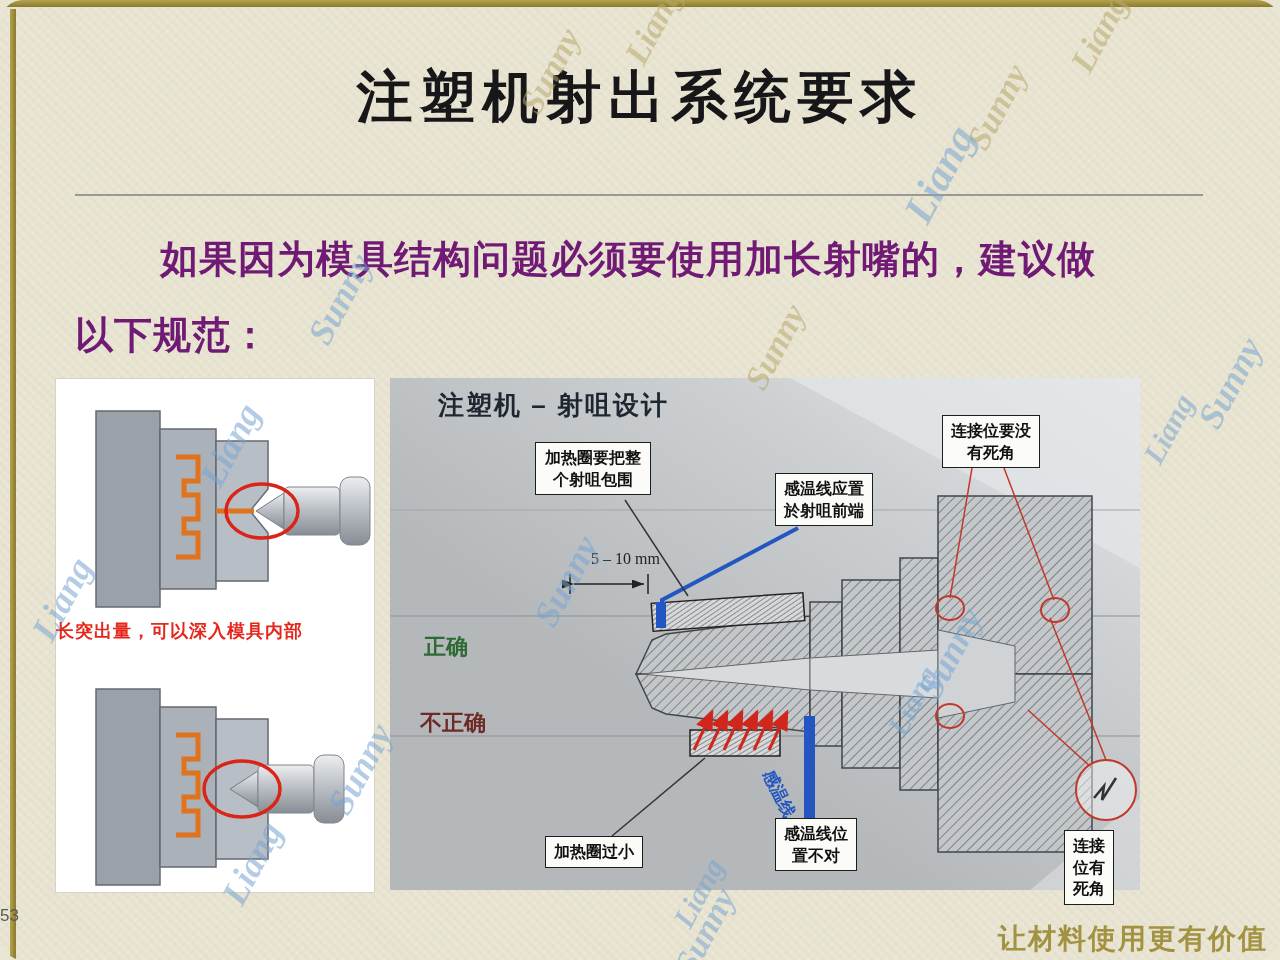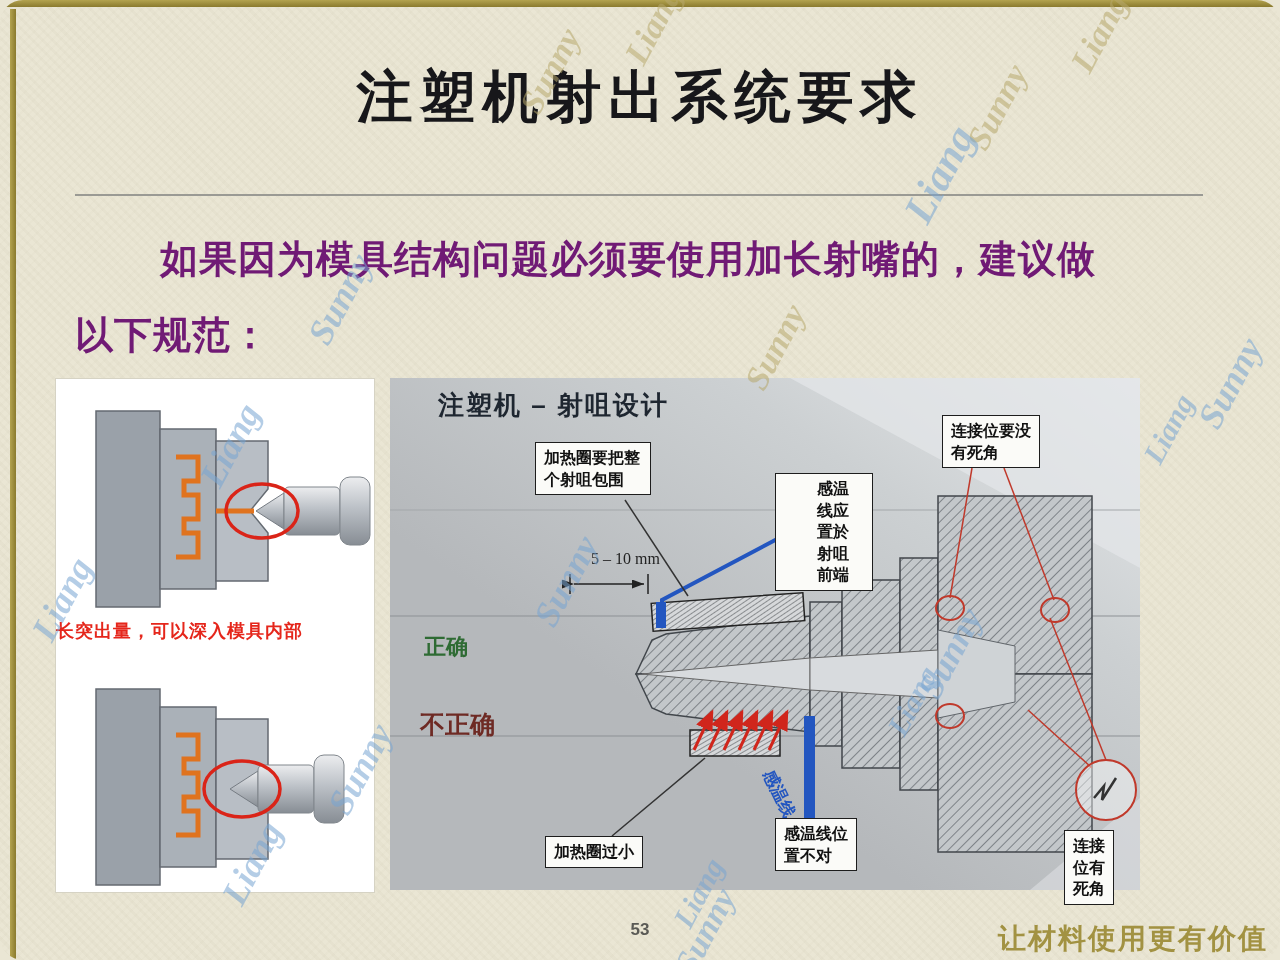--- a/index.html
+++ b/index.html
@@ -37,36 +37,36 @@
 
   
   .right-figure { position:absolute; left:390px; top:378px; width:750px; height:512px;
                   background:#f9a8d4; z-index:1; }
   .right-figure svg { position:absolute; inset:0; }
   .rf-title { position:absolute; left:48px; top:10px; font-size:26px; font-weight:800;
               color:#1e2630; letter-spacing:2px; }
   .lbl-dim      { position:absolute; left:150px; top:172px; width:120px; text-align:right;
                   font-size:16px; color:#222; font-family:"Liberation Serif", serif; }
   .lbl-correct   { position:absolute; left:34px; top:226px; font-size:22px; font-weight:800; color:#2e6b33;margin-top:28px; }
-  .lbl-incorrect { position:absolute; left:30px; top:330px; font-size:25px; font-weight:800; color:#6e2a24; }
+  .lbl-incorrect { position:absolute; left:30px; top:330px; font-size:22px; font-weight:800; color:#6e2a24; }
   .lbl-wire { position:absolute; left:388px; top:388px; font-size:17px; font-weight:800;
               color:#2356c0; transform:rotate(64deg); transform-origin:left top; }
 
   .callout { position:absolute; background:#fbfbf8; border:1.5px solid #1d1d1d;
              padding:4px 8px; font-size:16px; font-weight:700; color:#111;
-             line-height:1.35; }
+             text-align:center; line-height:1.35; }
   .c1 { left:145px; top:64px;  width:116px; }
-  .c2 { left:385px; top:95px;  width:98px;padding-left:41px;  }
+  .c2 { left:385px; top:95px;  width:98px;  }
   .c3 { left:552px; top:37px;  width:98px;  }
   .c4 { left:155px; top:458px; white-space:nowrap; }
   .c5 { left:385px; top:440px; width:82px;  }
   .c6 { left:674px; top:452px; width:50px;  }
 
-  .page-number { position:absolute; bottom:20px; left:0; width:100%; text-align:center;
-                 font-size:17px; color:#5a5a55; z-index:2;font-weight:bold; }
+  .page-number { position:absolute; bottom:34px; left:0; width:100%; 
+                 font-size:17px; color:#5a5a55; z-index:2; }
   .footer { position:absolute; right:12px; bottom:2px; font-size:28px; font-weight:700;
             color:#a29242; letter-spacing:2px; z-index:2; }
 
   
   .wm { position:absolute; font-family:"Liberation Serif", serif; font-style:italic;
         font-weight:700; transform:rotate(-62deg); pointer-events:none; z-index:6; }
   .wm-blue { color:rgba(118,164,210,.55); }
   .wm-tan  { color:rgba(183,168,108,.55); }
 </style>
 </head>

